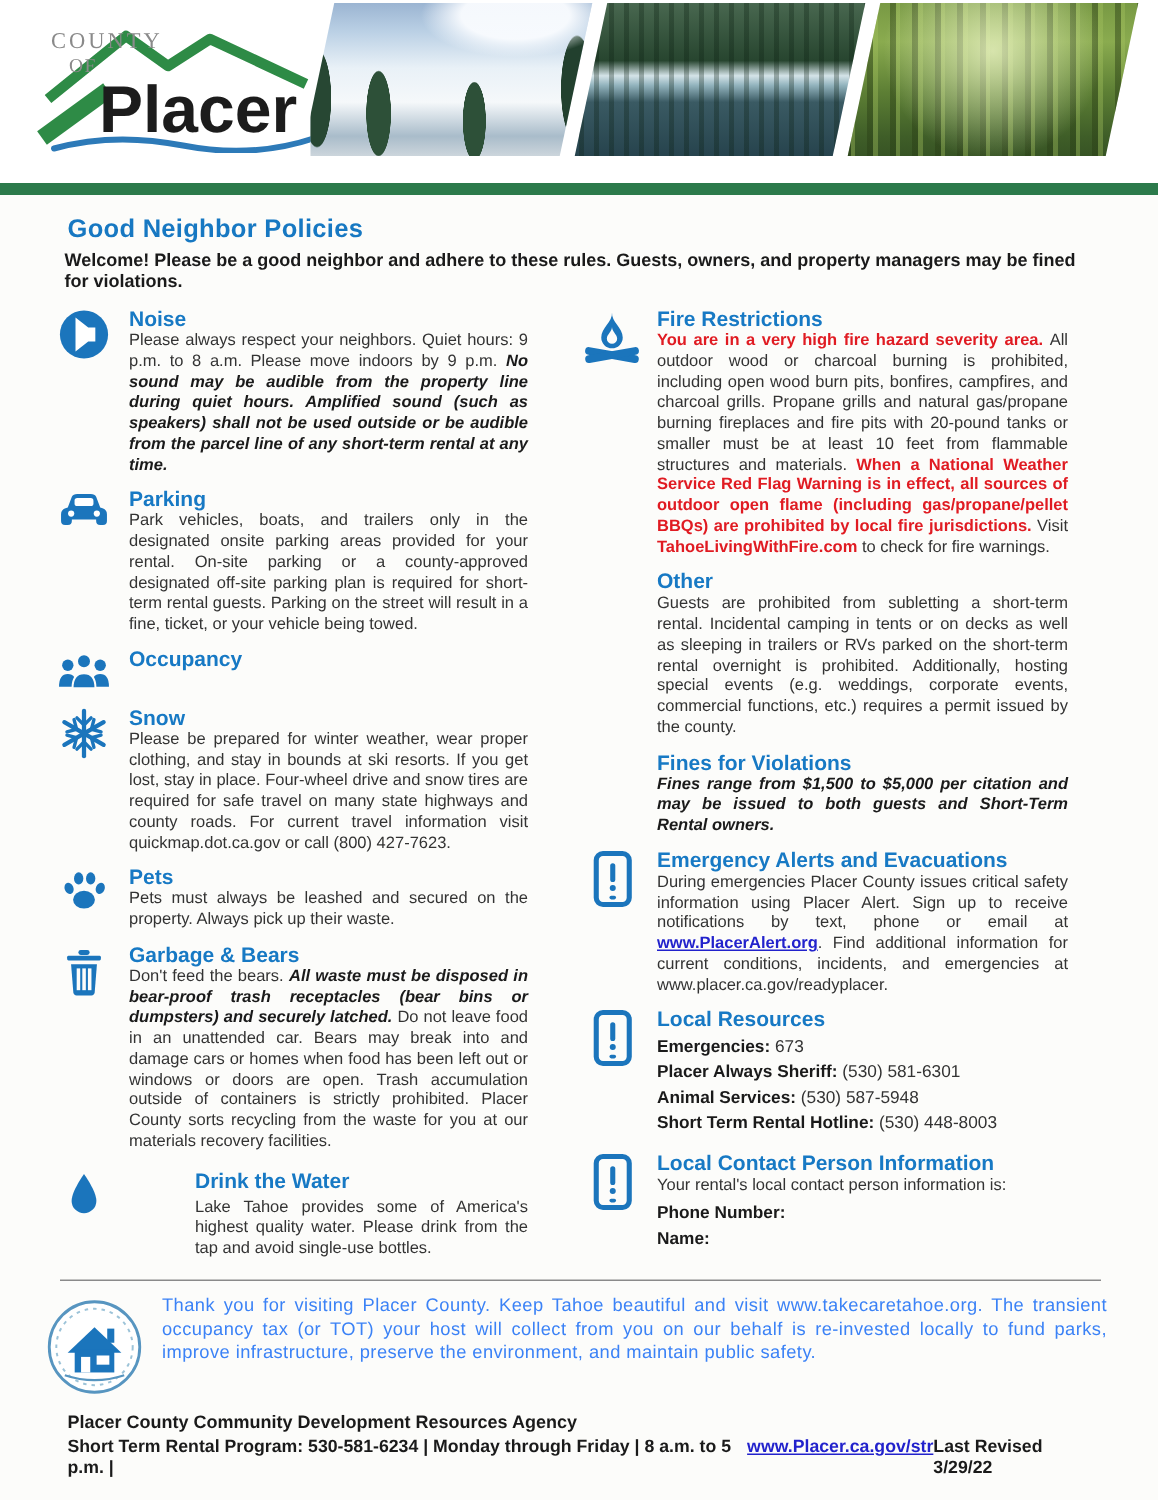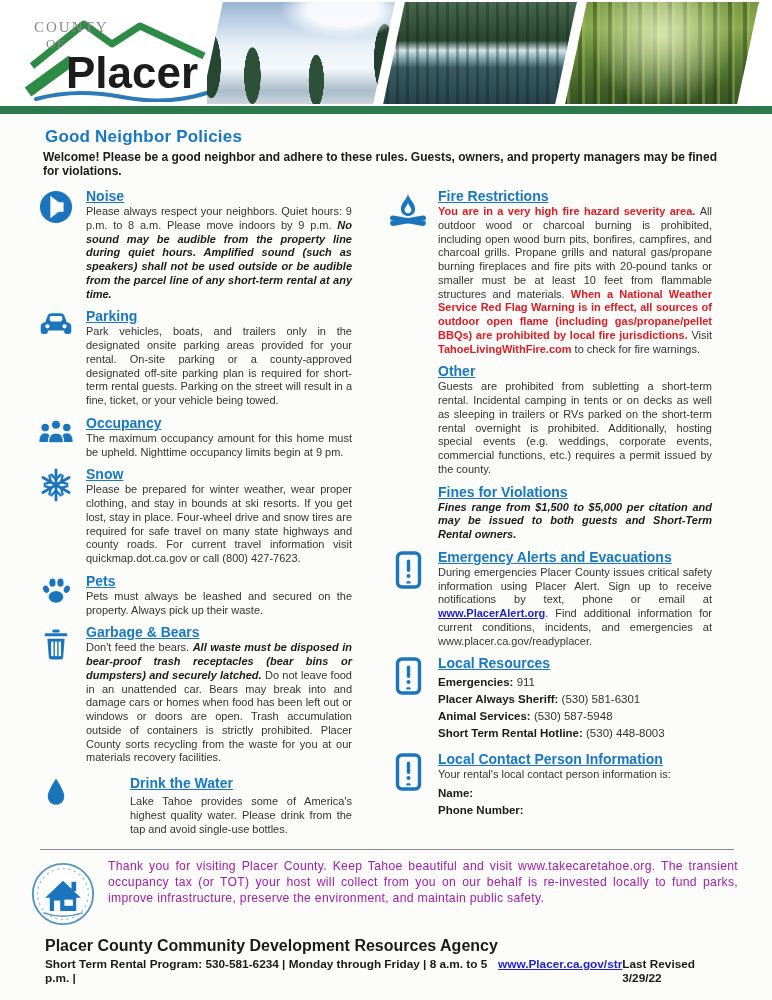--- a/index.html
+++ b/index.html
@@ -3,21 +3,21 @@
 <meta charset="utf-8">
 <style>
   * { margin:0; padding:0; box-sizing:border-box; }
   html,body { background:#e8e8e8; }
   .page {
     position:relative; width:772px; height:1000px; margin:0 auto;
     background:#fcfcfa; overflow:hidden;
     font-family:"Liberation Sans", sans-serif; color:#333;
   }
   
-  .header { position:relative; height:106px; background:#fff; }
+  .header { position:relative; height:122px; background:#fff; }
   .logo-svg { position:absolute; left:14px; top:4px; }
   .photos { position:absolute; right:0; top:0; width:565px; height:106px; overflow:hidden; display:flex; }
   .photo { position:relative; flex:0 0 172px; height:102px; margin:2px 5px 0 5px;
            transform:skewX(-12deg); overflow:hidden; }
   .photo .ph-bg { position:absolute; inset:-12px -28px; transform:skewX(12deg); }
   .ph1 .ph-bg { background:
       radial-gradient(ellipse 90px 40px at 70% 16%, rgba(250,252,255,.95) 40%, transparent 70%),
       radial-gradient(ellipse 16px 55px at 12% 60%, #274733 58%, transparent 60%),
       radial-gradient(ellipse 14px 48px at 30% 68%, #2d5038 58%, transparent 60%),
       radial-gradient(ellipse 18px 60px at 88% 55%, #22402e 58%, transparent 60%),
@@ -34,35 +34,35 @@
   
   .title { margin:13px 0 3px 45px; font-size:17px; font-weight:bold; color:#1778c2; letter-spacing:.2px; }
   .intro { margin:0 36px 10px 43px; font-size:12px; font-weight:bold; color:#1a1a1a; }
   
   .cols { display:flex; padding-left:26px; }
   .col-left  { width:326px; }
   .col-right { width:334px; margin-left:26px; }
   .sec { display:flex; margin-bottom:7px; }
   .icon-cell { flex:0 0 60px; display:flex; justify-content:center; padding-top:2px; }
   .content { flex:1; }
-  h3 { font-size:14px; font-weight:bold; color:#1779c4; margin-bottom:1px;text-decoration:underline; }
+  h3 { font-size:14px; font-weight:bold; color:#1779c4; margin-bottom:1px; }
   .content p { font-size:11px; line-height:1.25; text-align:justify; color:#333; }
   .bi   { font-weight:bold; font-style:italic; color:#1a1a1a; }
   .red  { font-weight:bold; color:#e01b22; }
   .link { font-weight:bold; color:#2222cc; text-decoration:underline; cursor:pointer; }
   .res-line { font-size:11.5px; margin:5px 0; }
   .res-line b { color:#1a1a1a; }
   .field-line { font-size:11.5px; font-weight:bold; color:#1a1a1a; margin-top:5px; }
   
   .divider { border-top:1.2px solid #8a8a8a; margin:6px 38px 0 40px; }
   .thanks { display:flex; align-items:flex-start; padding:9px 34px 0 30px; }
   .thanks-logo { flex:0 0 66px; margin-top:2px; }
-  .thanks p { font-size:12.2px; line-height:1.3; letter-spacing:.3px; text-align:justify; color:#a21caf; margin-left:12px; }
+  .thanks p { font-size:12.2px; line-height:1.3; letter-spacing:.3px; text-align:justify; color:#3b82f6; margin-left:12px; }
   .footer { padding:10px 40px 0 45px; }
-  .agency { font-size:16px; font-weight:bold; color:#1a1a1a; }
+  .agency { font-size:12px; font-weight:bold; color:#1a1a1a; }
   .program-line { display:flex; font-size:11.8px; font-weight:bold; color:#1a1a1a; margin-top:2px; }
   .revised { margin-left:auto; font-weight:bold; }
 </style>
 </head>
 <body>
 
 <div class="page">
 
   <div class="header">
     <svg class="logo-svg" width="205" height="98" viewBox="0 0 205 98">
@@ -128,21 +128,20 @@
               <circle cx="8" cy="11" r="4.2"></circle>
               <path d="M1.5 27 q0-9.5 6.5-9.5 q6.5 0 6.5 9.5 z"></path>
               <circle cx="32" cy="11" r="4.2"></circle>
               <path d="M25.5 27 q0-9.5 6.5-9.5 q6.5 0 6.5 9.5 z"></path>
               <circle cx="20" cy="8" r="5.2" stroke="#fcfcfa" stroke-width="1.5"></circle>
               <path d="M11.5 28 q0-11 8.5-11 q8.5 0 8.5 11 z" stroke="#fcfcfa" stroke-width="1.5"></path>
             </svg>
         </div>
         <div class="content">
           <h3>Occupancy</h3>
-          <p><span>The maximum occupancy amount for this home must be upheld. Nighttime occupancy limits begin at 9 pm.</span></p>
         </div>
       </section>
 
       <section class="sec">
         <div class="icon-cell">
           <svg width="34" height="34" viewBox="0 0 36 36" stroke="#1B75BC" stroke-width="3" stroke-linecap="round" fill="none">
               <g>
                 <line x1="18" y1="2" x2="18" y2="34"></line>
                 <path d="M13 7 L18 12 L23 7 M13 29 L18 24 L23 29" stroke-width="2.4"></path>
               </g>
@@ -260,41 +259,41 @@
         <div class="icon-cell">
           <svg width="27" height="38" viewBox="0 0 26 38">
               <rect x="2" y="2" width="22" height="34" rx="4.5" fill="none" stroke="#1B75BC" stroke-width="3.4"></rect>
               <rect x="11.3" y="8.5" width="3.4" height="12.5" rx="1.7" fill="#1B75BC"></rect>
               <circle cx="13" cy="25" r="2" fill="#1B75BC"></circle>
               <rect x="10.8" y="30.2" width="4.4" height="2.4" rx="1.2" fill="#1B75BC"></rect>
             </svg>
         </div>
         <div class="content">
           <h3>Local Resources</h3>
-          <div class="res-line"><b>Emergencies:</b><span> 911</span></div>
+          <div class="res-line"><b>Emergencies:</b><span> 673</span></div>
           <div class="res-line"><b>Placer Always Sheriff:</b><span> (530) 581-6301</span></div>
           <div class="res-line"><b>Animal Services:</b><span> (530) 587-5948</span></div>
           <div class="res-line"><b>Short Term Rental Hotline:</b><span> (530) 448-8003</span></div>
         </div>
       </section>
 
       <section class="sec">
         <div class="icon-cell">
           <svg width="27" height="38" viewBox="0 0 26 38">
               <rect x="2" y="2" width="22" height="34" rx="4.5" fill="none" stroke="#1B75BC" stroke-width="3.4"></rect>
               <rect x="11.3" y="8.5" width="3.4" height="12.5" rx="1.7" fill="#1B75BC"></rect>
               <circle cx="13" cy="25" r="2" fill="#1B75BC"></circle>
               <rect x="10.8" y="30.2" width="4.4" height="2.4" rx="1.2" fill="#1B75BC"></rect>
             </svg>
         </div>
         <div class="content">
           <h3>Local Contact Person Information</h3>
           <p>Your rental's local contact person information is:</p>
+          <div class="field-line">Phone Number:</div>
           <div class="field-line">Name:</div>
-          <div class="field-line">Phone Number:</div>
         </div>
       </section>
     </div>
   </div>
 
   <div class="divider"></div>
   <div class="thanks">
     <svg class="thanks-logo" width="66" height="66" viewBox="0 0 70 70">
       <circle cx="35" cy="35" r="32" fill="#fff" stroke="#5795c0" stroke-width="2"></circle>
       <circle cx="35" cy="35" r="27" fill="none" stroke="#9cc3d8" stroke-width="1.4" stroke-dasharray="2.5 3.5"></circle>

